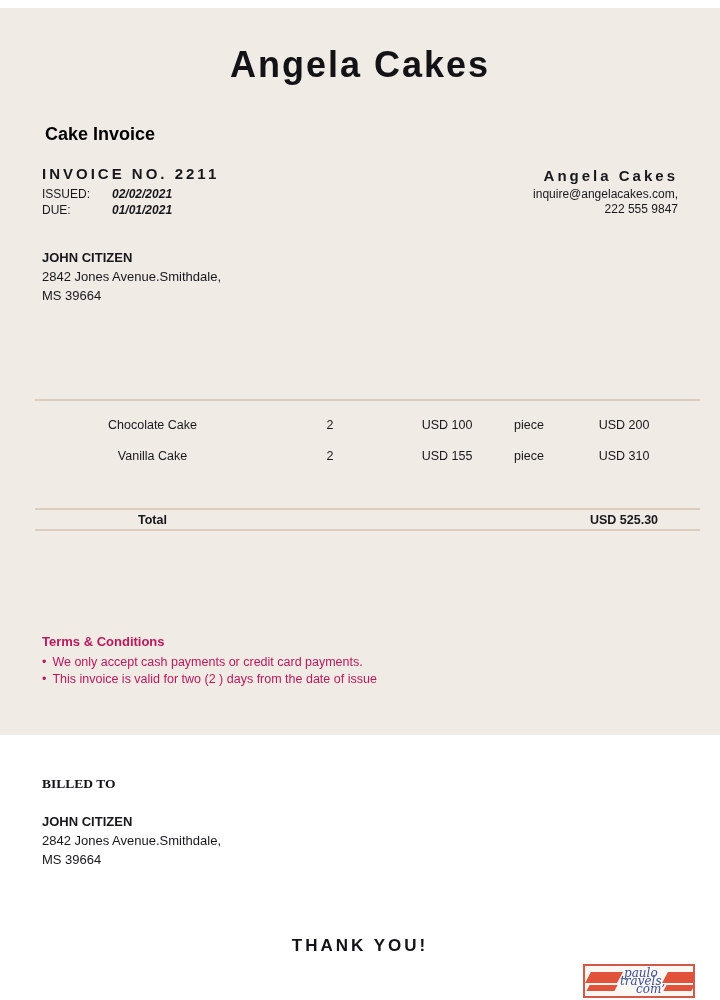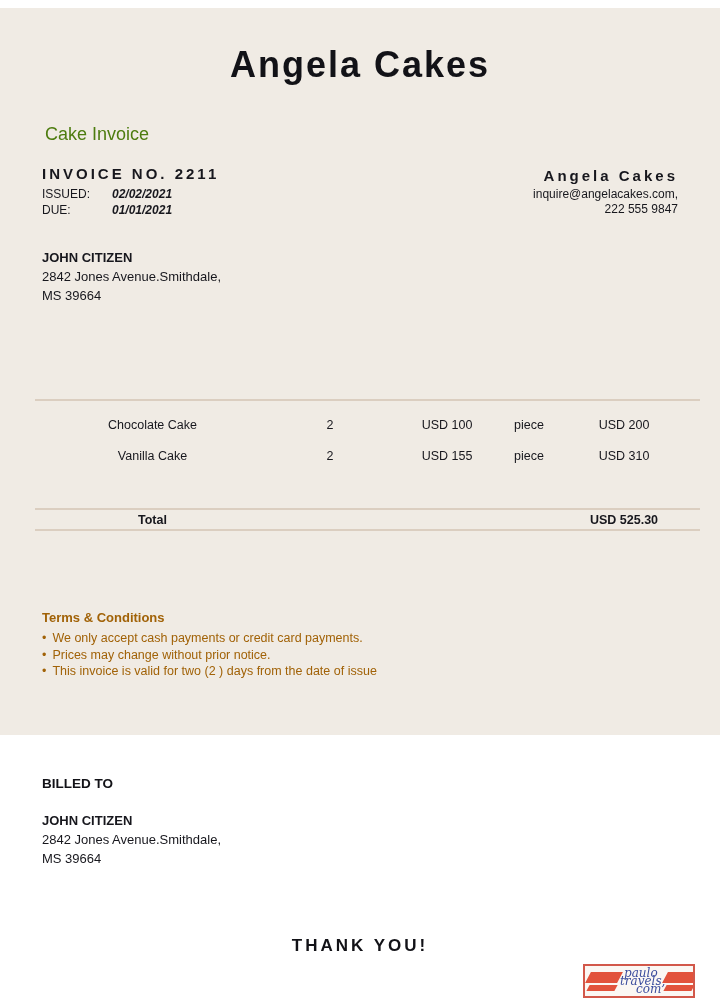--- a/index.html
+++ b/index.html
@@ -14,21 +14,21 @@
     position:absolute; left:0; top:8px; width:720px; height:727px;
     background:#F0EBE4;
   }
   .brand-title {
     position:absolute; top:36px; left:0; width:720px;
     text-align:center; font-size:36px; font-weight:700; letter-spacing:2px;
     color:#121217;
   }
   .subtitle {
     position:absolute; top:116px; left:45px;
-    font-size:18px; font-weight:400; color:#4d7c0f;
+    font-size:18px; font-weight:700; color:#000000;
   }
   .inv-block { position:absolute; left:42px; top:157px; }
   .inv-no { font-size:15px; font-weight:700; letter-spacing:3px; margin-bottom:4px; }
   .meta-row { display:flex; font-size:12px; line-height:16px; }
   .meta-label { width:70px; }
   .meta-value { font-weight:700;font-style:italic; }
 
   .company { position:absolute; right:42px; top:159px; text-align:right; }
   .company-name { font-size:15px; font-weight:700; letter-spacing:3px; margin-bottom:3px; }
   .company-line { font-size:12px; line-height:15px;text-align:right; }
@@ -47,27 +47,27 @@
   .thead { top:363px; font-weight:700; }
   .r0 { top:410px; }
   .r1 { top:441px; }
   .r2 { top:471px; }
   .rT { top:505px; font-weight:700; }
   .rule { position:absolute; left:35px; width:665px; height:2px; background:#DBCEC0; }
   .rule-head { top:391px; }
   .rule-tot1 { top:500px; }
   .rule-tot2 { top:521px; }
 
-  .terms { position:absolute; left:42px; top:602px; color:#a16207; }
+  .terms { position:absolute; left:42px; top:626px; color:#be185d; }
   .terms-h { font-size:13px; font-weight:700; margin-bottom:5px; }
   .terms-item { font-size:12.5px; line-height:16.5px; }
   .bullet { margin-right:6px; }
 
   .billed { position:absolute; left:42px; top:768px; }
-  .sec-h { font-size:13.5px; font-weight:700; color:#121217; }
+  .sec-h { font-size:13.5px; font-weight:700; color:#121217;font-family:Liberation Serif, serif; }
   .billed-body { margin-top:20px; font-size:13px; line-height:19px; }
   .billed-name { font-weight:700; }
 
   .payment { position:absolute; left:362px; top:768px; }
   .pay-body { margin-top:20px; font-size:13px; line-height:19px; }
   .pay-label { font-size:12px; letter-spacing:0.3px; }
   .pay-value { font-weight:700; font-size:13px; }
 
   .thanks {
     position:absolute; top:928px; left:0; width:720px; text-align:center;
@@ -146,23 +146,20 @@
     <span class="cell c-total">USD 525.30</span>
   </div>
   <div class="rule rule-tot2"></div>
 
   <div class="terms">
     <div class="terms-h">Terms &amp; Conditions</div>
     <div class="terms-item">
       <span class="bullet">•</span><span>We only accept cash payments or credit card payments.</span>
     </div>
     <div class="terms-item">
-      <span class="bullet">•</span><span>Prices may change without prior notice.</span>
-    </div>
-    <div class="terms-item">
       <span class="bullet">•</span><span>This invoice is valid for two (2 ) days from the date of issue</span>
     </div>
   </div>
 
   <div class="billed">
     <div class="sec-h">BILLED TO</div>
     <div class="billed-body">
       <div class="billed-name">JOHN CITIZEN</div>
       <div>2842 Jones Avenue.Smithdale,</div>
       <div>MS 39664</div>

